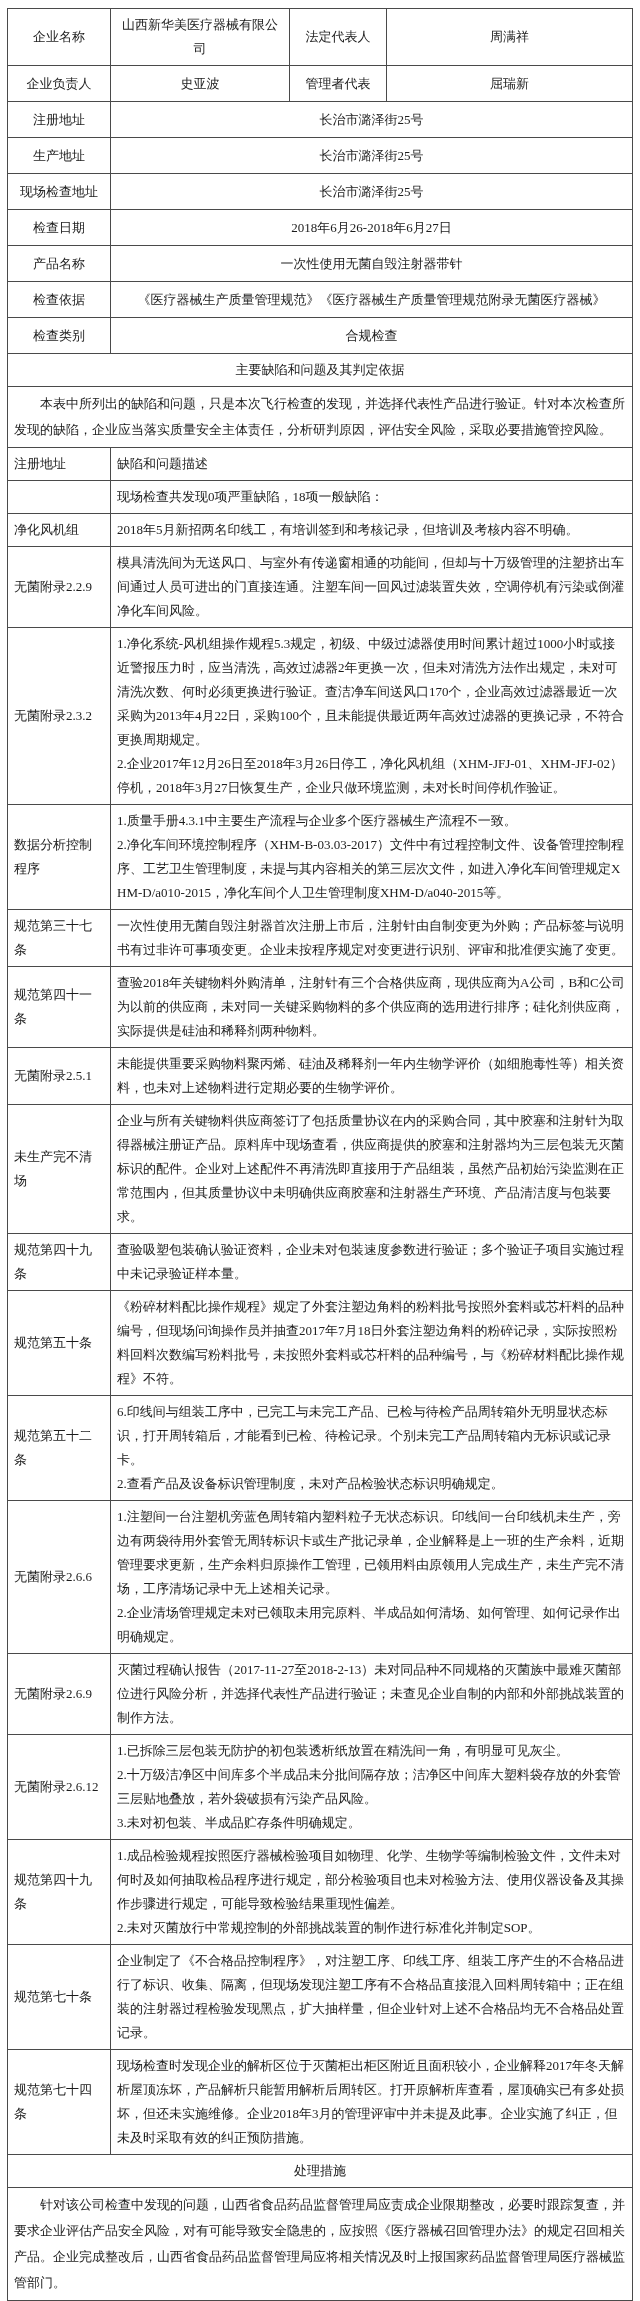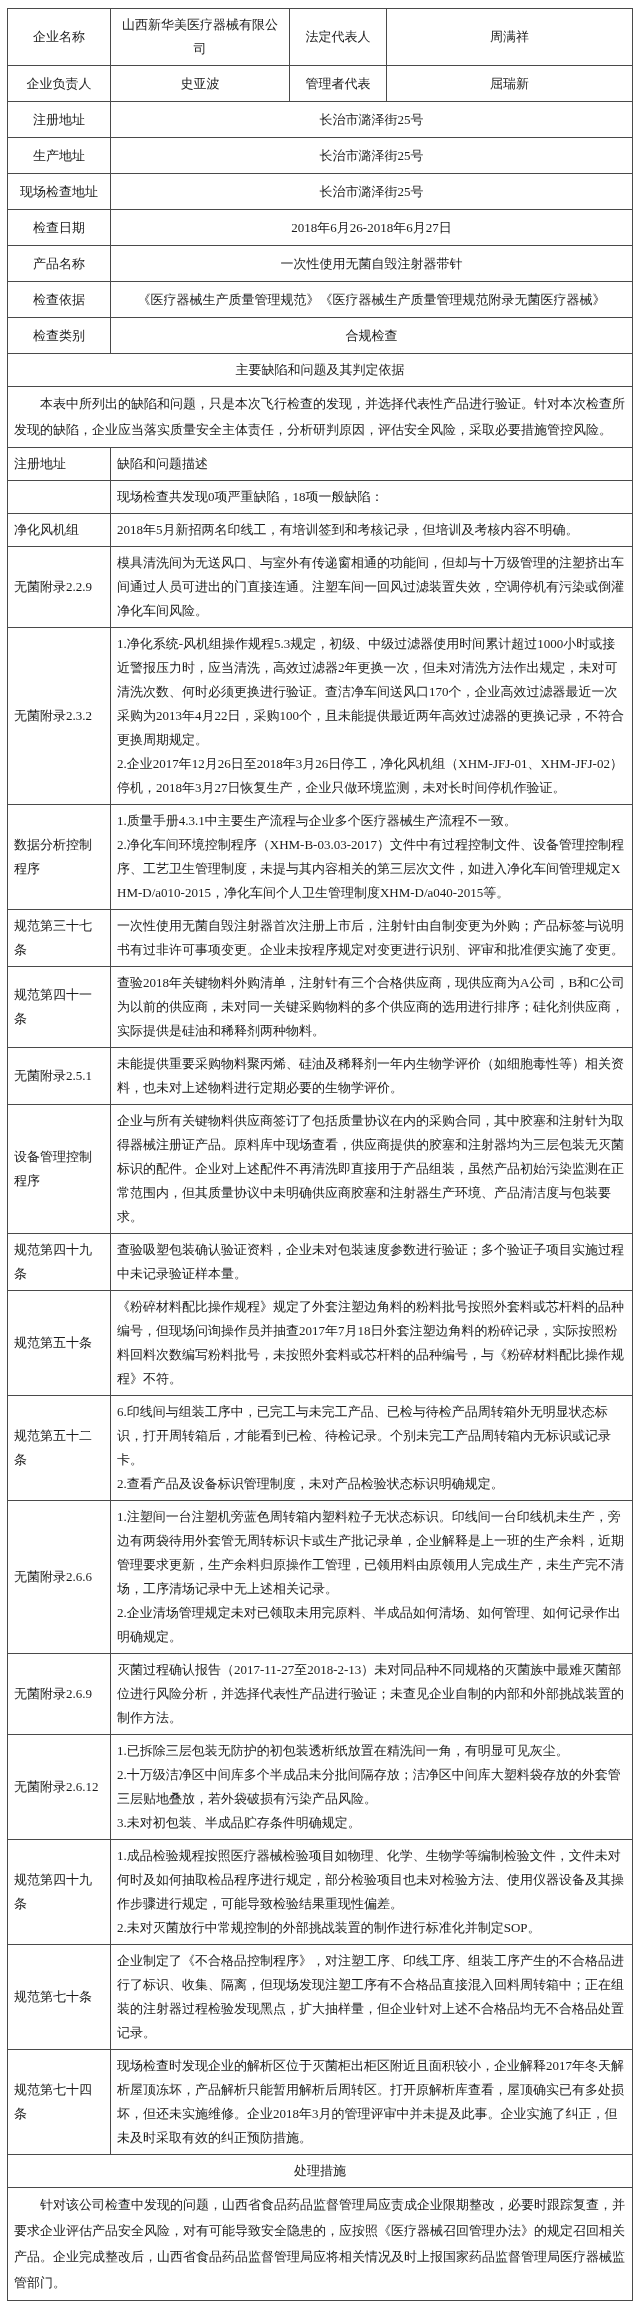--- a/index.html
+++ b/index.html
@@ -158,21 +158,21 @@
     </tr>
     <tr>
       <td class="clause-cell">规范第四十一条</td>
       <td class="desc-cell" colspan="3">查验2018年关键物料外购清单，注射针有三个合格供应商，现供应商为A公司，B和C公司为以前的供应商，未对同一关键采购物料的多个供应商的选用进行排序；硅化剂供应商，实际提供是硅油和稀释剂两种物料。</td>
     </tr>
     <tr>
       <td class="clause-cell">无菌附录2.5.1</td>
       <td class="desc-cell" colspan="3">未能提供重要采购物料聚丙烯、硅油及稀释剂一年内生物学评价（如细胞毒性等）相关资料，也未对上述物料进行定期必要的生物学评价。</td>
     </tr>
     <tr>
-      <td class="clause-cell">设备管理控制程序</td>
+      <td class="clause-cell">未生产完不清场</td>
       <td class="desc-cell" colspan="3">企业与所有关键物料供应商签订了包括质量协议在内的采购合同，其中胶塞和注射针为取得器械注册证产品。原料库中现场查看，供应商提供的胶塞和注射器均为三层包装无灭菌标识的配件。企业对上述配件不再清洗即直接用于产品组装，虽然产品初始污染监测在正常范围内，但其质量协议中未明确供应商胶塞和注射器生产环境、产品清洁度与包装要求。</td>
     </tr>
     <tr>
       <td class="clause-cell">规范第四十九条</td>
       <td class="desc-cell" colspan="3">查验吸塑包装确认验证资料，企业未对包装速度参数进行验证；多个验证子项目实施过程中未记录验证样本量。</td>
     </tr>
     <tr>
       <td class="clause-cell">规范第五十条</td>
       <td class="desc-cell" colspan="3">《粉碎材料配比操作规程》规定了外套注塑边角料的粉料批号按照外套料或芯杆料的品种编号，但现场问询操作员并抽查2017年7月18日外套注塑边角料的粉碎记录，实际按照粉料回料次数编写粉料批号，未按照外套料或芯杆料的品种编号，与《粉碎材料配比操作规程》不符。</td>
     </tr>

